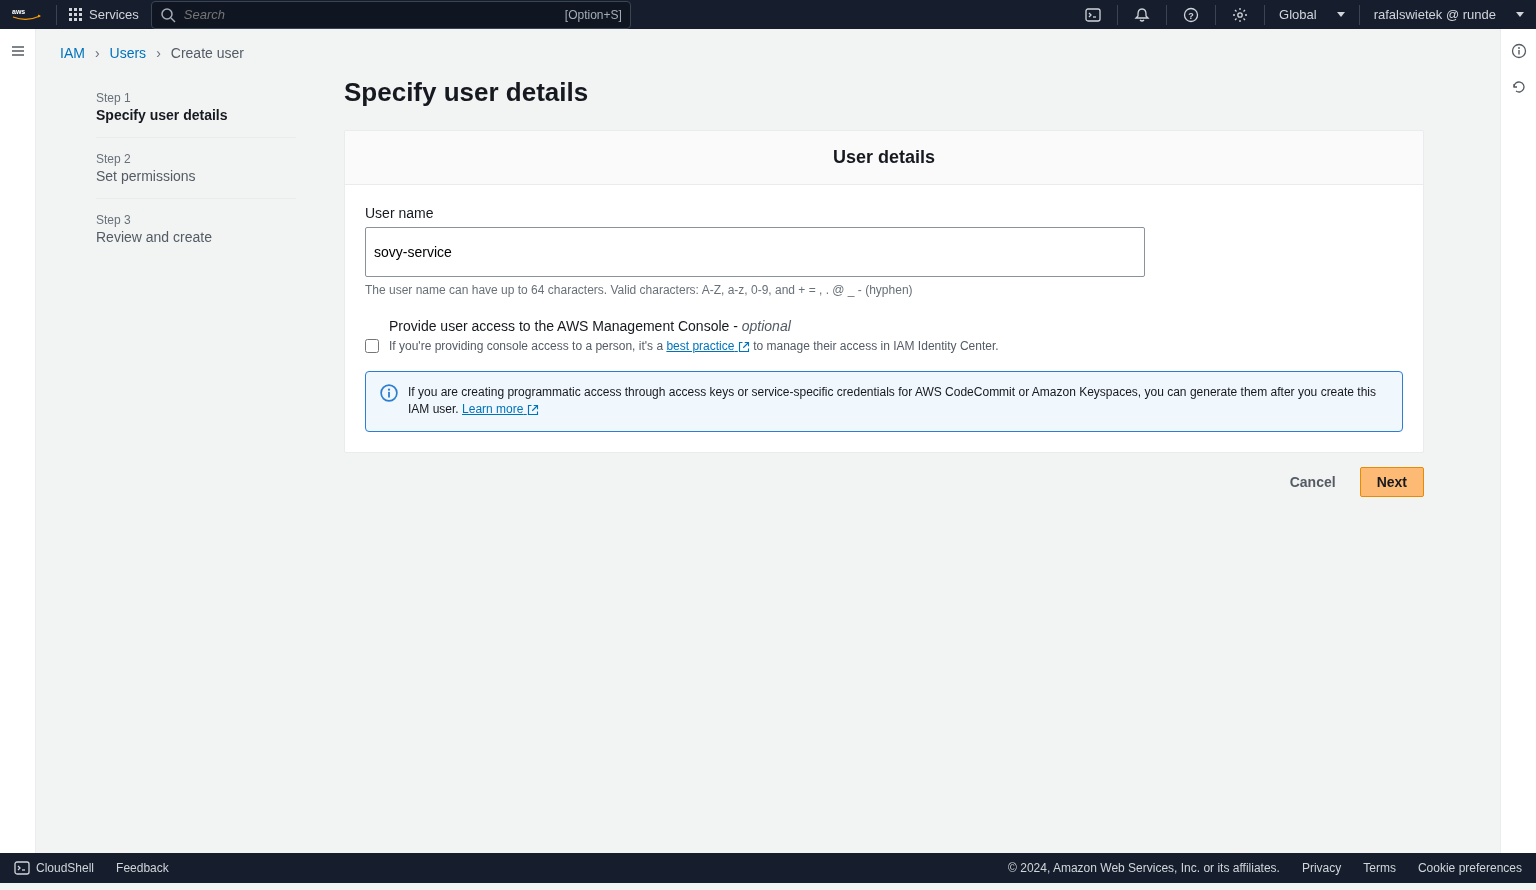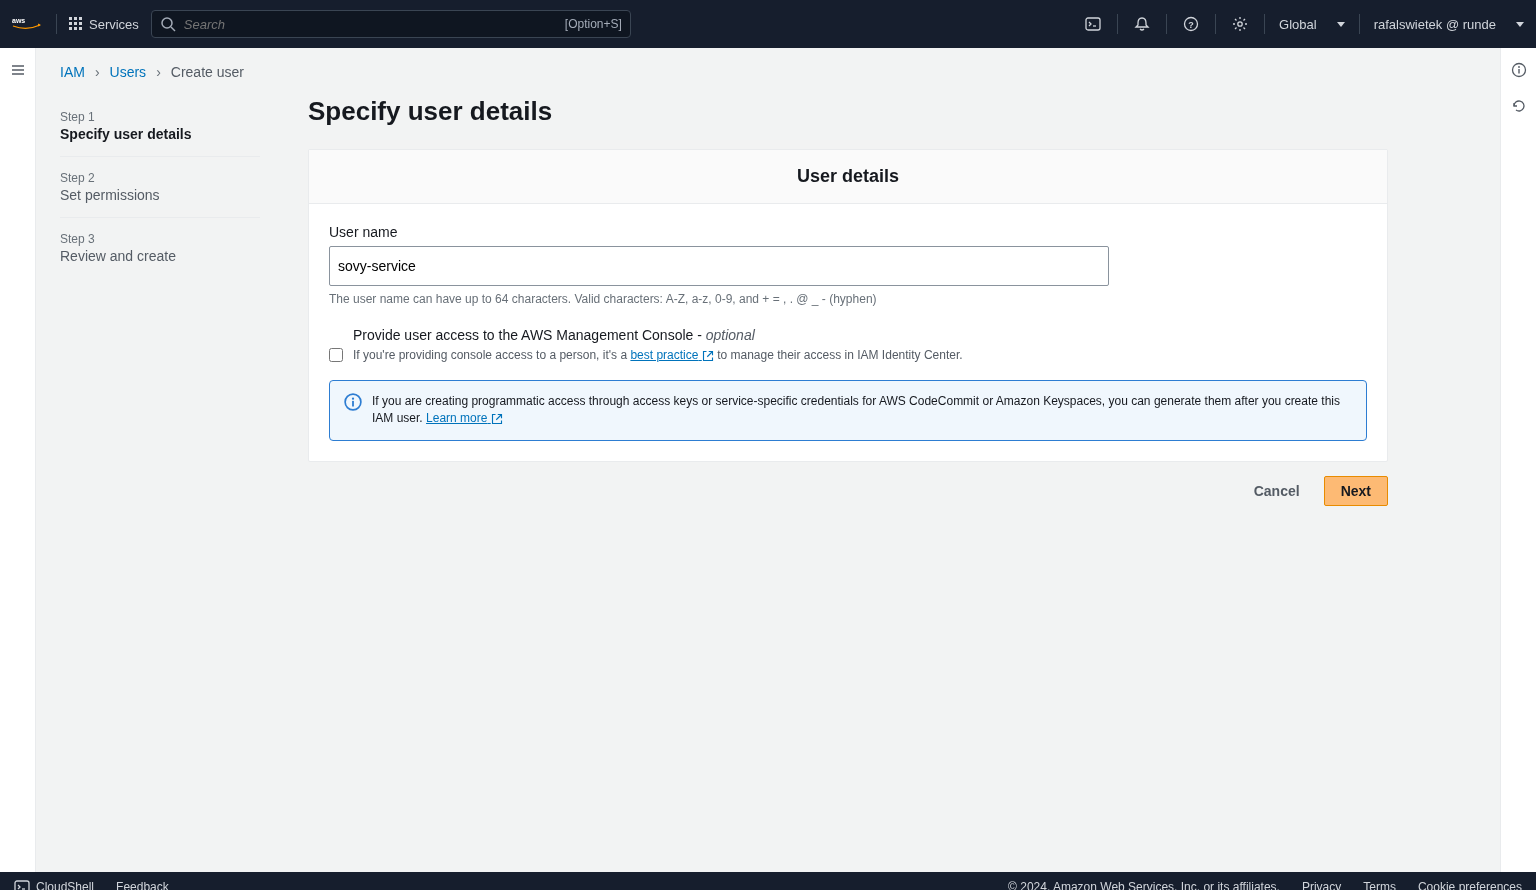--- a/index.html
+++ b/index.html
@@ -1,19 +1,19 @@
 <!DOCTYPE html>
 <html><head>
   <meta charset="utf-8">
   <style>
     * { margin: 0; padding: 0; box-sizing: border-box; }
     body { font-family: "Amazon Ember", "Helvetica Neue", Arial, sans-serif; background: #f2f3f3; color: #16191f; width: 1536px; height: 890px; overflow: hidden; }
 
     
-    .topnav { display: flex; align-items: center; height: 48px; background: #161e2d; color: #d1d5db; padding: 0 12px; gap: 12px; }
+    .topnav { display: flex; align-items: center; height: 29px; background: #161e2d; color: #d1d5db; padding: 0 12px; gap: 12px; }
     .aws-logo { width: 32px; display: flex; align-items: center; }
     .aws-logo svg { width: 30px; height: 18px; }
     .divider-v { width: 1px; height: 20px; background: #3a4553; }
     .services-btn { display: flex; align-items: center; gap: 6px; color: #d1d5db; font-size: 13px; cursor: pointer; }
     .services-grid { width: 14px; height: 14px; display: grid; grid-template-columns: repeat(3,3px); grid-auto-rows:3px; gap:2px; }
     .services-grid span { background:#d1d5db; width:3px; height:3px; }
     .searchbar { flex: 0 0 480px; display:flex; align-items:center; background:#0f1621; border:1px solid #3a4553; border-radius:4px; height:28px; padding:0 8px; gap:8px; }
     .searchbar input { flex:1; background:transparent; border:none; color:#d1d5db; font-style:italic; font-size:13px; outline:none; }
     .shortcut { font-size:12px; color:#a4acb8; }
     .topnav-right { margin-left:auto; display:flex; align-items:center; gap:14px; }
@@ -27,37 +27,37 @@
     .right-rail { width:36px; background:#fff; border-left:1px solid #e9ebed; padding-top:12px; display:flex; flex-direction:column; align-items:center; gap:16px; }
 
     
     .main-area { flex:1; background:#f2f3f3; padding: 16px 24px; overflow:auto; }
 
     .breadcrumb { display:flex; align-items:center; gap:10px; font-size:14px; margin-bottom: 16px; }
     .breadcrumb a { color:#0073bb; cursor:pointer; }
     .chev { color:#687078; }
     .breadcrumb .current { color:#545b64; }
 
-    .content-row { display:flex; gap:48px; }
+    .content-row { display:flex; gap:48px;margin-left:36px; }
     .wizard-steps { width:200px; }
     .wstep { padding:14px 0; border-bottom:1px solid #e9ebed; }
     .wstep .label { font-size:12px; color:#687078; }
     .wstep .title { font-size:14px; color:#545b64; margin-top:2px; }
     .wstep.active .title { font-weight:700; color:#16191f; }
 
     .page { flex:1; max-width:1080px; }
     .page-title { font-size:26px; font-weight:700; margin-bottom: 22px; }
 
     .panel { background:#fff; border:1px solid #e9ebed; border-radius:2px; }
     .panel-header { padding: 16px 20px; border-bottom:1px solid #e9ebed; background:#fafafa; }
     .panel-header h2 { font-size:18px; font-weight:700;text-align:center; }
     .panel-body { padding: 20px; }
 
     .field-label { font-size:14px; margin-bottom:6px; }
-    .text-input { width:780px; height:40px; border:1px solid #8a939d; border-radius:2px; padding:4px 8px; font-size:14px; }
+    .text-input { width:780px; height:50px; border:1px solid #8a939d; border-radius:2px; padding:4px 8px; font-size:14px; }
     .hint { font-size:12px; color:#687078; margin-top:6px; }
 
     .checkbox-row { display:flex; align-items:flex-end; gap:10px; margin-top:20px; }
     .checkbox-row input[type=checkbox] { width:14px; height:14px; margin-top:3px; }
     .checkbox-row .cb-label { font-size:14px; }
     .optional { font-style:italic; color:#545b64; }
     .subhint { font-size:12px; color:#545b64; margin-top:4px; }
     .link { color:#0073bb; text-decoration:underline; cursor:pointer; }
     .ext-icon { display:inline-block; vertical-align:middle; }
 

